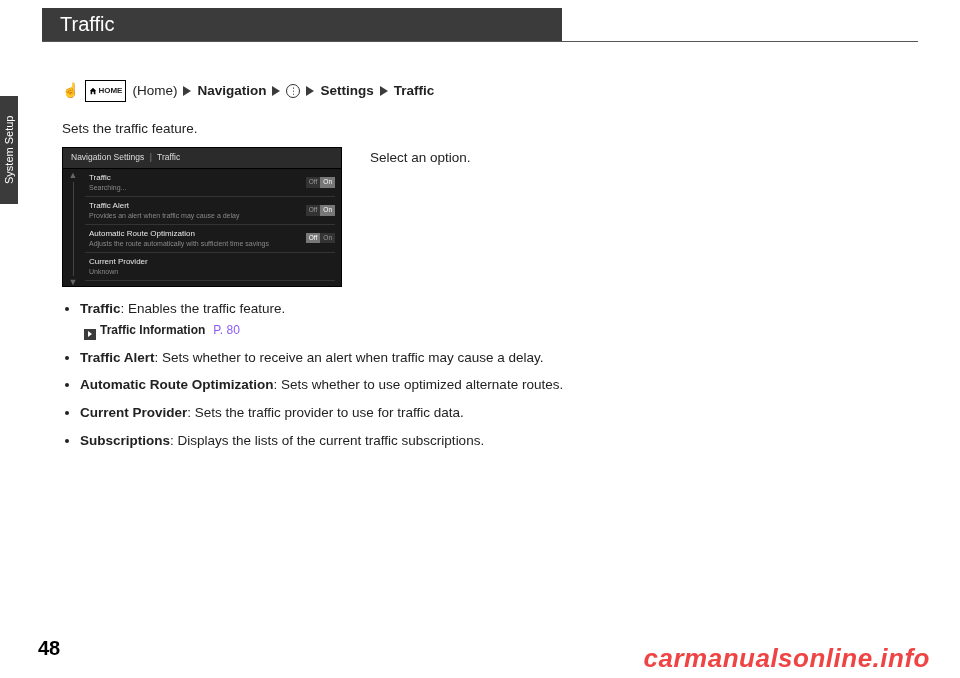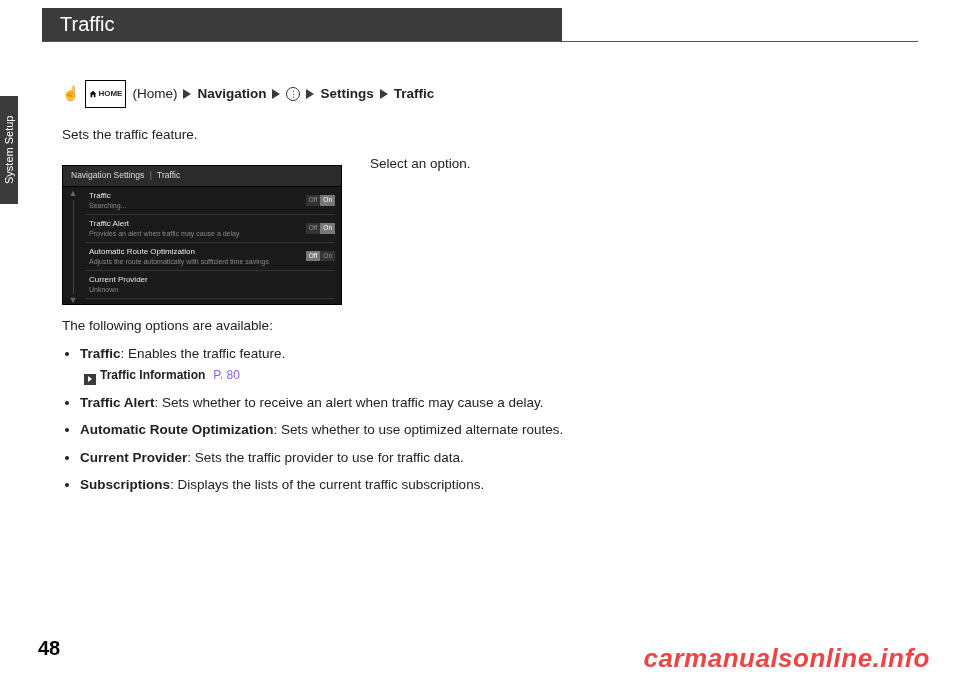--- a/index.html
+++ b/index.html
@@ -65,21 +65,21 @@
   .home-badge {
     display: inline-flex;
     align-items: center;
     justify-content: center;
     border: 1px solid #000;
     padding: 1px 3px;
     font-size: 8px;
     font-weight: bold;
     gap: 1px;
     line-height: 1;
-    height: 28px;
+    height: 22px;
   }
   .home-badge svg { width: 8px; height: 8px; }
   .tri {
     width: 0; height: 0;
     border-top: 5px solid transparent;
     border-bottom: 5px solid transparent;
     border-left: 8px solid #3b3b3b;
     display: inline-block;
   }
   .hand-icon {
@@ -106,21 +106,20 @@
   .screenshot {
     width: 280px;
     height: 140px;
     background: #1a1a1a;
     color: #cfcfcf;
     font-size: 8px;
     padding: 0;
     position: relative;
     overflow: hidden;
     border: 1px solid #000;
-    margin-top: 12px;
   }
   .ss-head {
     background: #2b2b2b;
     padding: 4px 8px;
     font-size: 8.5px;
     color: #ddd;
     border-bottom: 1px solid #000;
   }
   .ss-divider { color: #888; margin: 0 3px; }
   .ss-body {
@@ -299,21 +298,20 @@
                 <div class="t1">Current Provider</div>
                 <div class="t2">Unknown</div>
               </div>
             </div>
           </div>
       </div>
     </div>
     <div class="row-text">Select an option.</div>
   </div>
 
-  <div class="options-intro">The following options are available:</div>
 
   <ul class="options">
     <li>
       <span class="label">Traffic</span><span>: Enables the traffic feature.</span>
       <div class="xref">
         <span class="xref-icon"></span>
         <span class="title">Traffic Information</span>
         <span class="page">P. 80</span>
       </div>
     </li>

